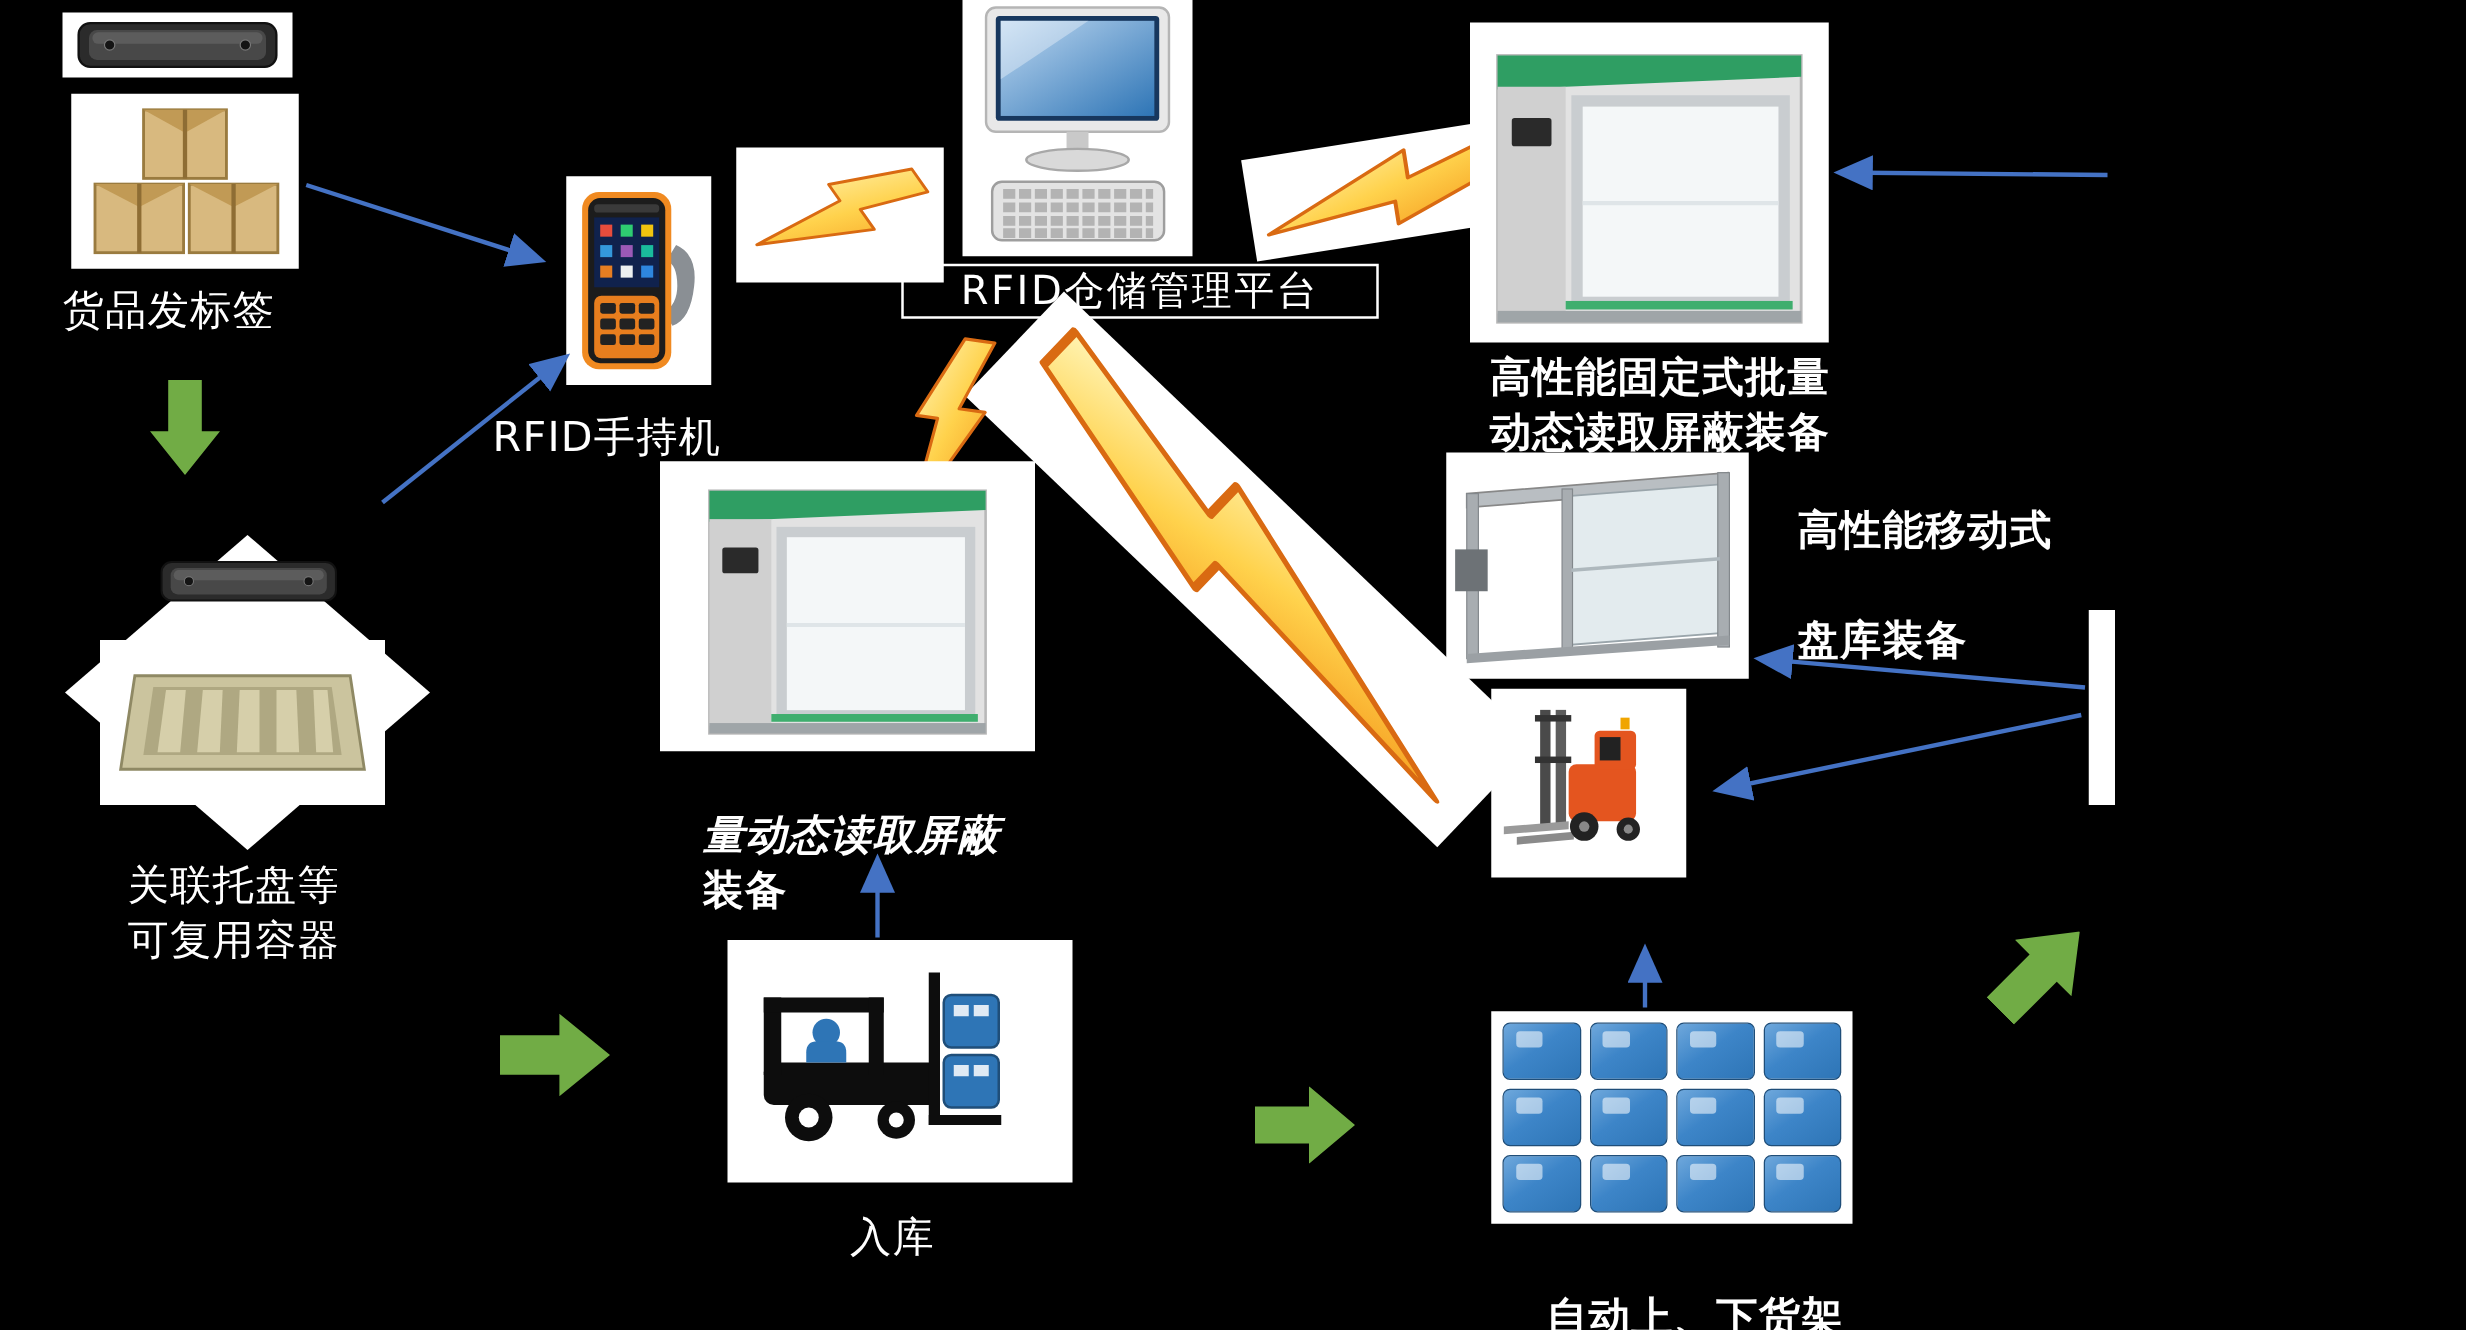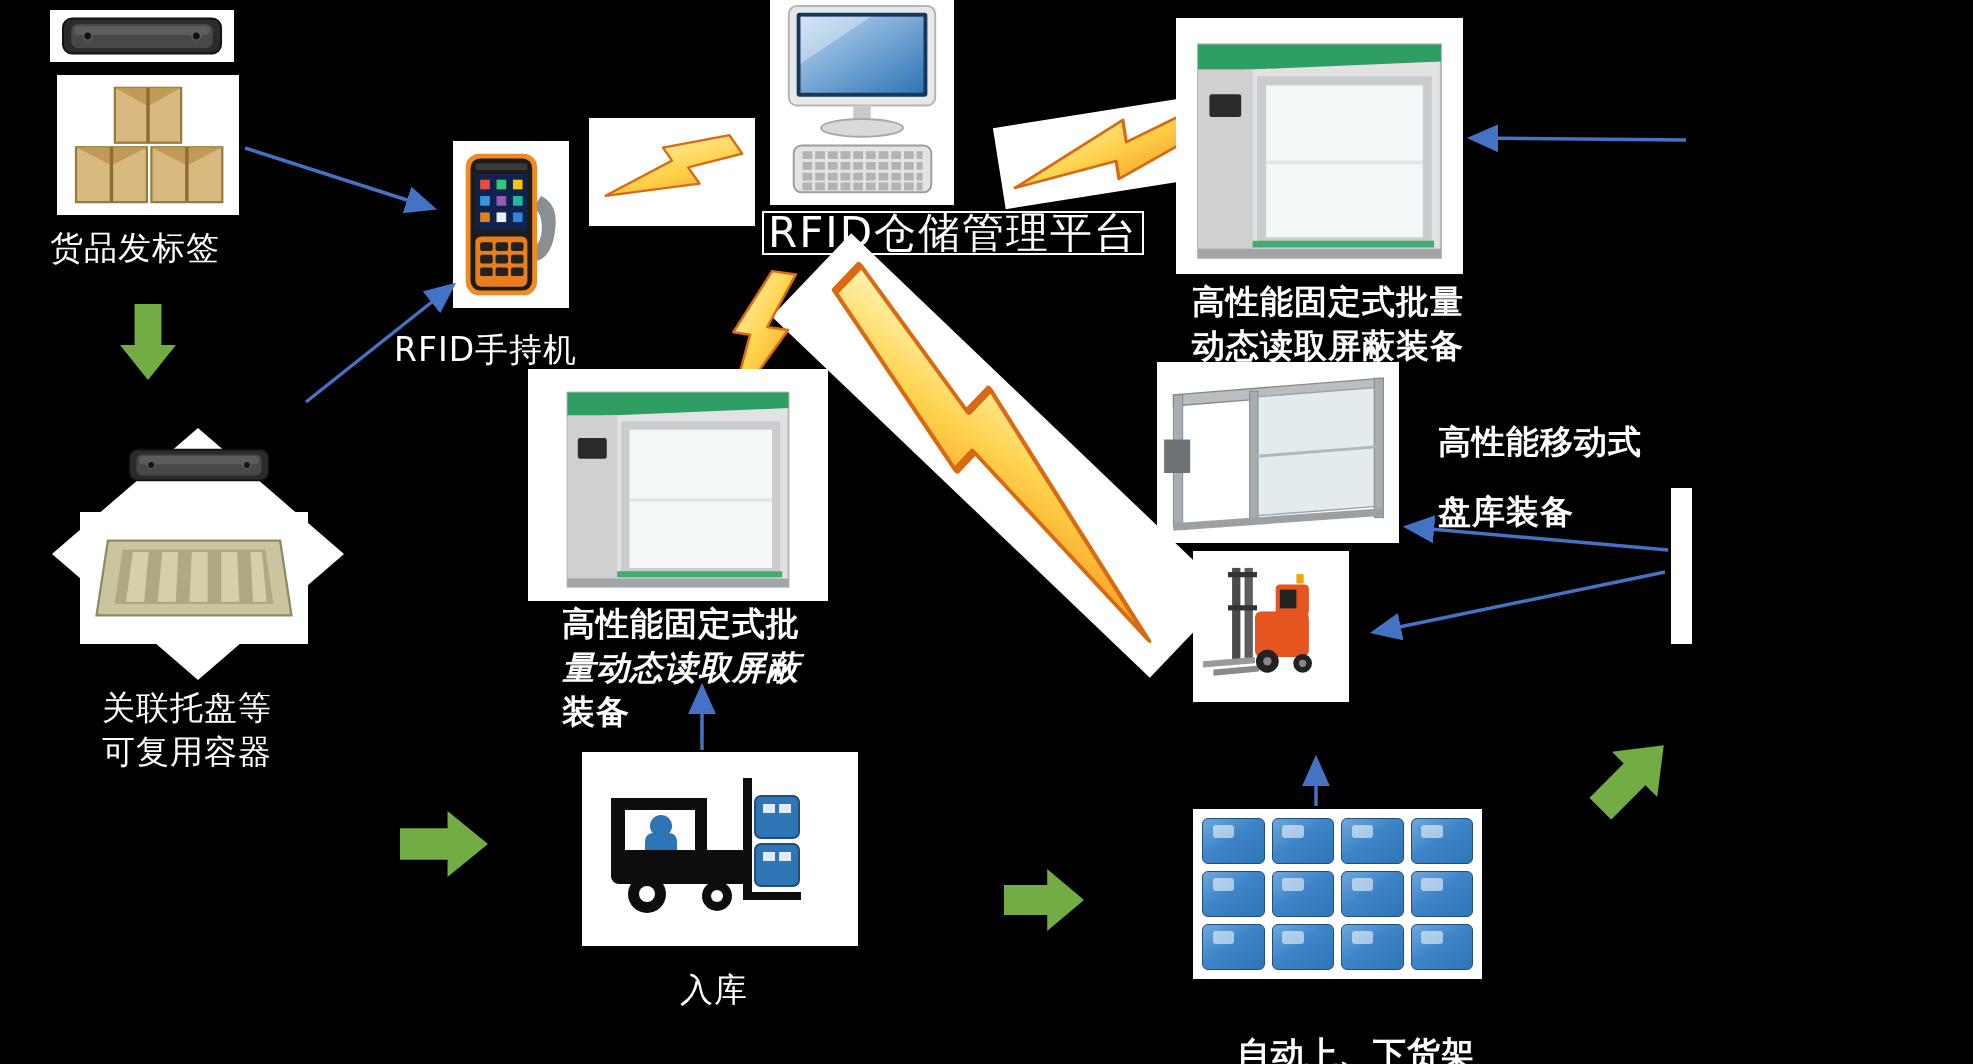--- a/index.html
+++ b/index.html
@@ -3,21 +3,21 @@
 <meta charset="utf-8">
 <style>
   * { margin:0; padding:0; box-sizing:border-box; }
   html,body { background:#000; }
   body { font-family:"DejaVu Sans","Liberation Sans",sans-serif; }
   .canvas { position:relative; width:1692px; height:1064px; background:#000; overflow:hidden; }
   .img-box { position:absolute; background:#fff; display:flex; align-items:center; justify-content:center; z-index:3; }
   .img-box svg { display:block; }
   .label { position:absolute; color:#fff; font-size:33px; letter-spacing:1px; z-index:6; white-space:nowrap; line-height:44px; }
   .label.bold { font-weight:700; }
-  .platform-box { position:absolute; border:2px solid #fff; color:#fff; display:flex; align-items:center; justify-content:center; font-size:42px; letter-spacing:2px; z-index:6;margin-left:41px; }
+  .platform-box { position:absolute; border:2px solid #fff; color:#fff; display:flex; align-items:center; justify-content:center; font-size:32px; letter-spacing:2px; z-index:6; }
   .garrow { position:absolute; background:#71AC45; z-index:4;
             clip-path:polygon(0 26%,54% 26%,54% 0,100% 50%,54% 100%,54% 74%,0 74%); }
   .bolt-box { position:absolute; display:flex; align-items:center; justify-content:center; z-index:2; overflow:visible; }
   .white { background:#fff; }
   .diamond { position:absolute; background:#fff; z-index:2;
              clip-path:polygon(50% 0,100% 50%,50% 100%,0 50%); }
   .conn { position:absolute; left:0; top:0; width:1973px; height:1064px; z-index:5; pointer-events:none; }
   .rack-grid { display:grid; grid-template-columns:repeat(4,1fr); grid-template-rows:repeat(3,1fr);
                gap:7px; width:100%; height:100%; padding:9px; background:#fff; }
   .rack-cell { background:linear-gradient(145deg,#6FA8DC 0%,#3D85C8 45%,#2E75B6 100%);
@@ -229,21 +229,20 @@
 
   <div class="platform-box" style="left:721px; top:211px; width:382px; height:44px;">
     <span>RFID仓储管理平台</span>
   </div>
 
   <div class="img-box" style="left:528px; top:369px; width:300px; height:232px;">
     <svg width="288" height="222" viewBox="0 0 230 215">
         <use href="#sym-gate"></use>
       </svg>
   </div>
-  <div class="label bold" style="left:562px; top:602px;">高性能固定式批</div>
   <div class="label bold" style="left:562px; top:646px;font-style:italic;">量动态读取屏蔽</div>
   <div class="label bold" style="left:562px; top:690px;">装备</div>
 
   <div class="img-box" style="left:1176px; top:18px; width:287px; height:256px;">
     <svg width="275" height="244" viewBox="0 0 230 215">
         <use href="#sym-gate"></use>
       </svg>
   </div>
   <div class="label bold" style="left:1192px; top:280px;">高性能固定式批量</div>
   <div class="label bold" style="left:1192px; top:324px;">动态读取屏蔽装备</div>
@@ -260,21 +259,21 @@
       <polygon points="10,30 235,12 235,24 10,42" fill="#b9bec2" stroke="#888" stroke-width="1.5"></polygon>
       <polygon points="100,32 228,22 228,150 100,160" fill="#e3ebee" stroke="#9aa5ab" stroke-width="1.5"></polygon>
       <rect x="10" y="30" width="10" height="142" fill="#a8adb1" stroke="#82878b"></rect>
       <rect x="92" y="26" width="9" height="138" fill="#a8adb1" stroke="#82878b"></rect>
       <rect x="226" y="12" width="10" height="150" fill="#a8adb1" stroke="#82878b"></rect>
       <rect x="0" y="78" width="28" height="36" fill="#6d7276"></rect>
       <line x1="100" y1="96" x2="228" y2="86" stroke="#aeb8bd" stroke-width="3"></line>
       <polygon points="10,168 236,152 236,160 10,176" fill="#9ba0a4"></polygon>
     </svg>
   </div>
-  <div class="label bold" style="left:1438px; top:420px;">高性能移动式</div>
+  <div class="label bold" style="left:1438px; top:402px;">高性能移动式</div>
   <div class="label bold" style="left:1438px; top:490px;">盘库装备</div>
 
   <div class="img-box" style="left:1193px; top:551px; width:156px; height:151px;">
     <svg width="140" height="135" viewBox="0 0 135 125">
       <rect x="30" y="6" width="8" height="88" fill="#4a4a4a"></rect>
       <rect x="42" y="6" width="8" height="88" fill="#5d5d5d"></rect>
       <rect x="26" y="10" width="28" height="5" fill="#333"></rect>
       <rect x="26" y="42" width="28" height="5" fill="#333"></rect>
       <polygon points="2,96 52,92 52,98 2,102" fill="#9a9a9a"></polygon>
       <polygon points="12,104 56,100 56,106 12,110" fill="#8a8a8a"></polygon>

